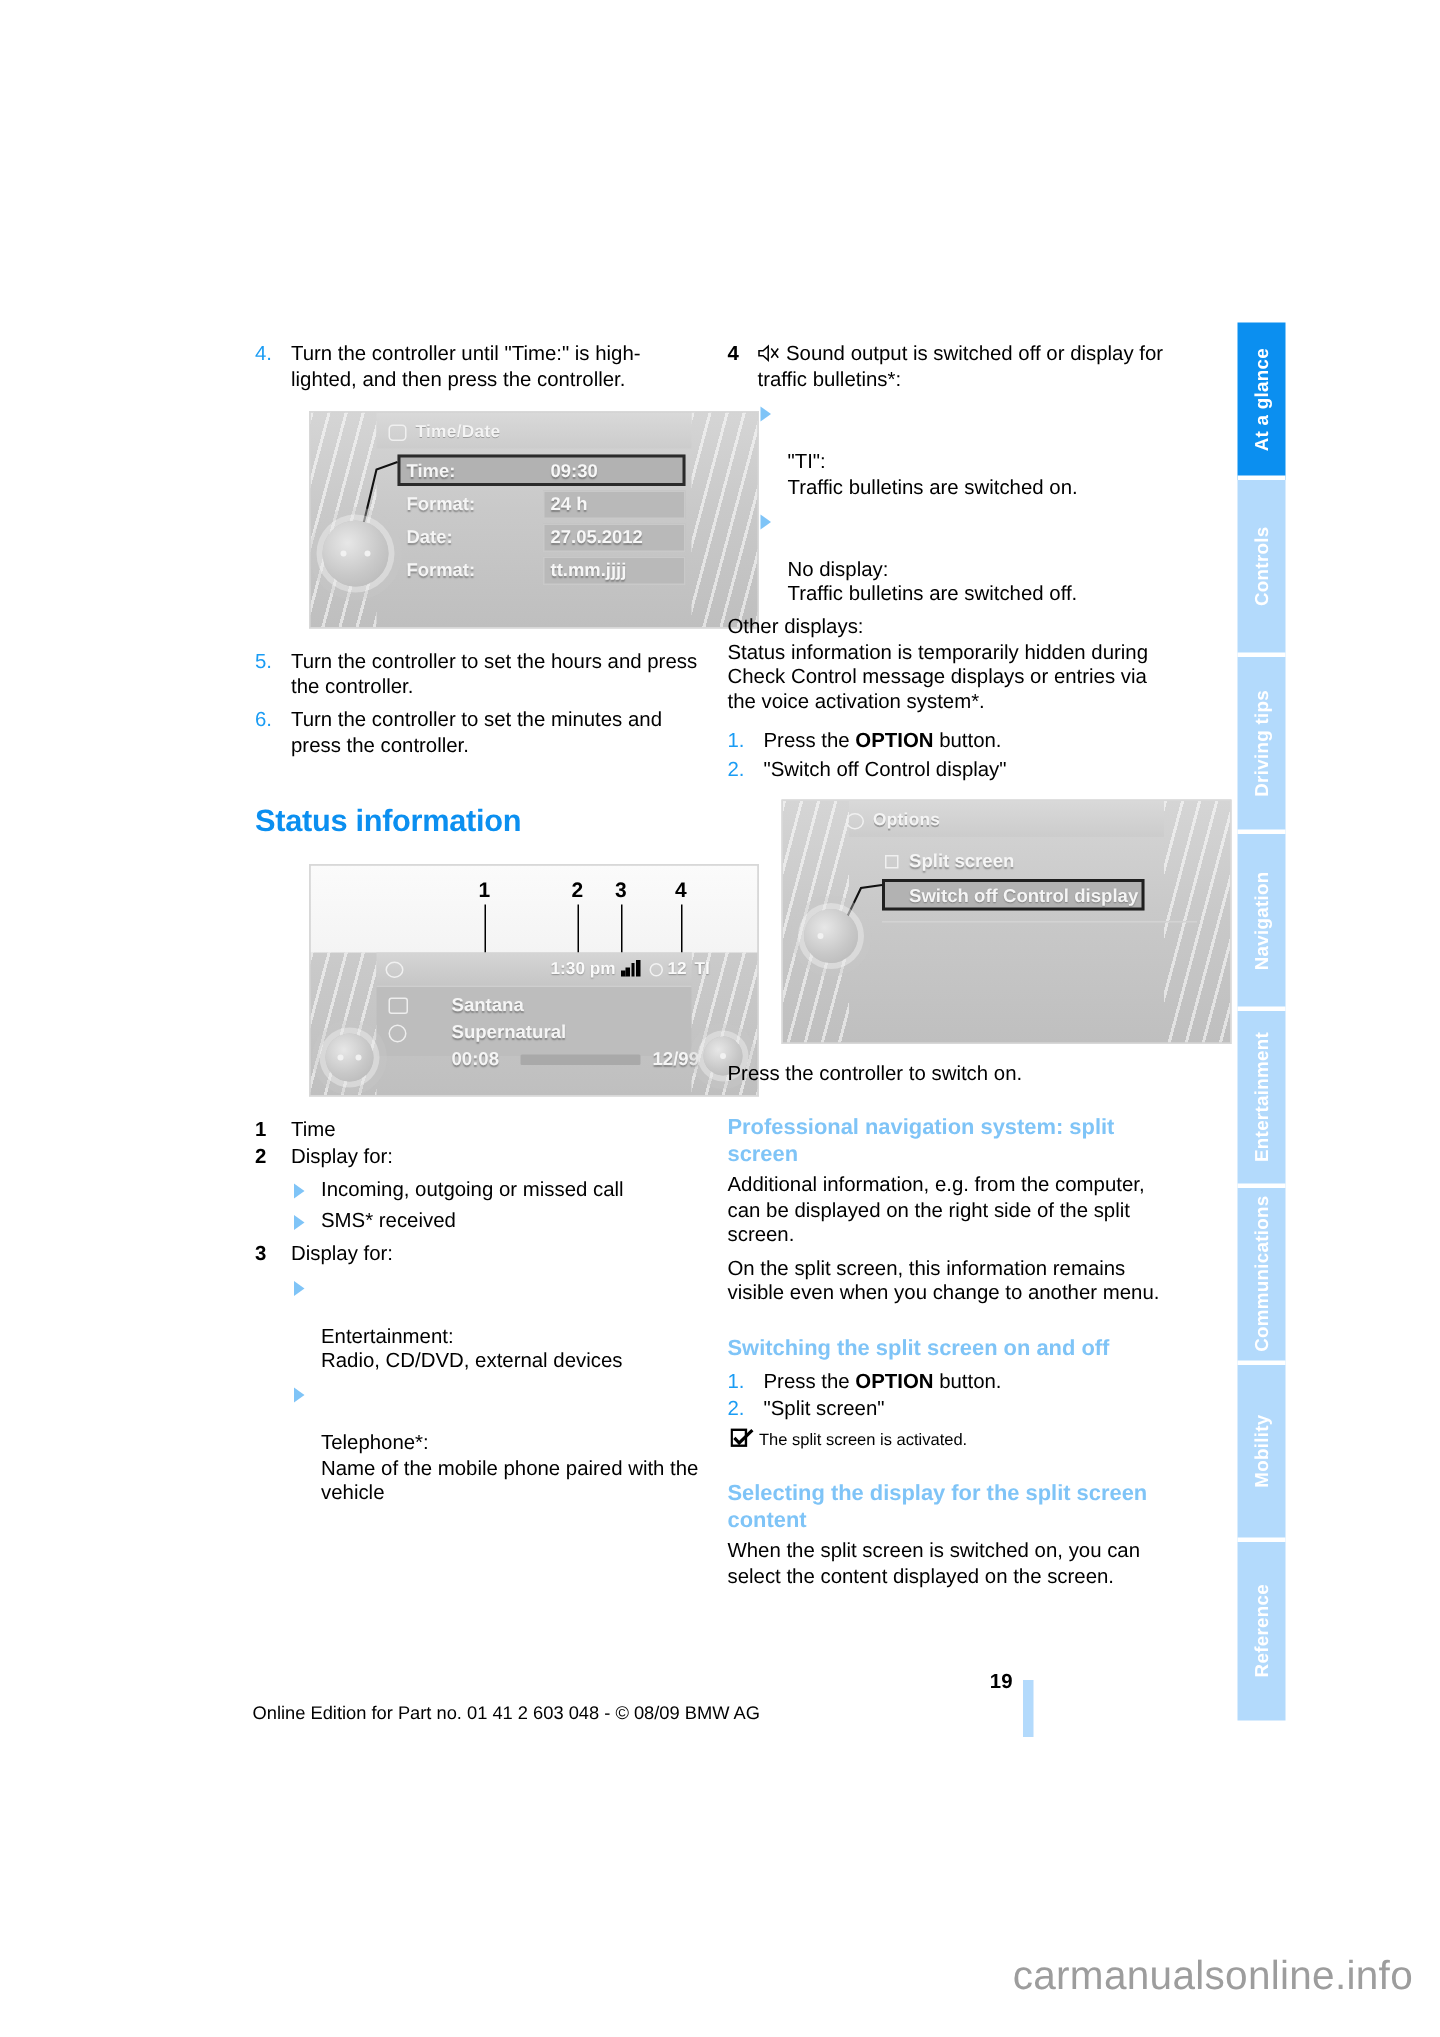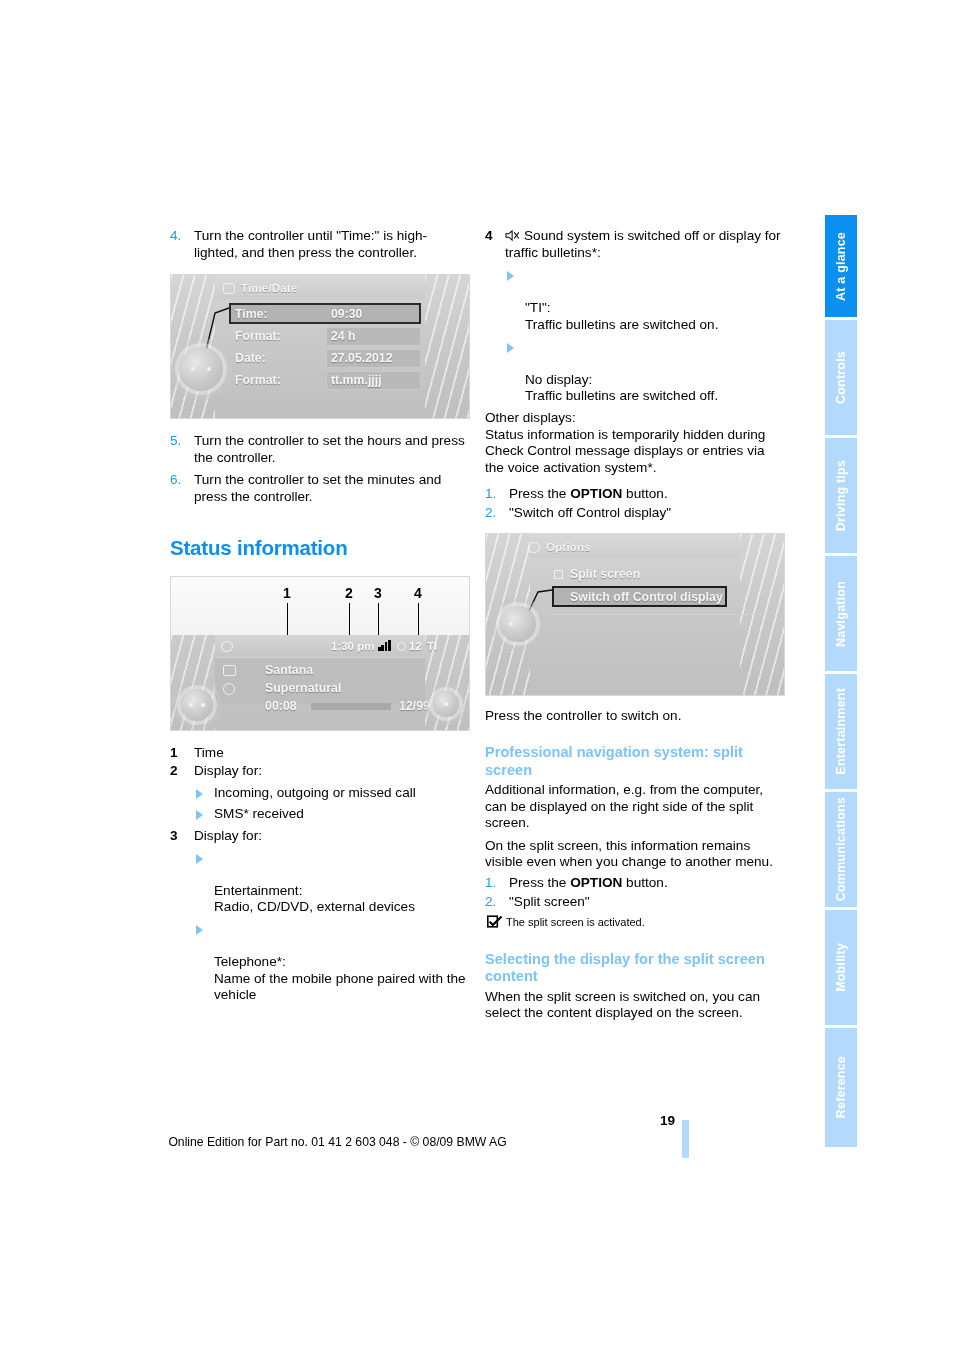--- a/index.html
+++ b/index.html
@@ -103,20 +103,21 @@
   .mute-ico { width:15px; height:13px; display:inline-block; vertical-align:-2px; margin-right:4px;}
   .chk-ico  { width:16px; height:13px; display:inline-block; vertical-align:-2px; margin-right:3px;}
 
   
   .fig {
     position: relative;
     width: 300px;
     border: 1px solid #d8d8d8;
     overflow: hidden;
     background: #cfcfcf;
+    margin-left: 36px;
   }
   .fig-screen {
     position:absolute; inset:0;
     background:
       linear-gradient(180deg, #d5d5d5 0%, #c9c9c9 45%, #bfbfbf 100%);
   }
   
   .swoosh {
     position:absolute; top:0; bottom:0; width:44px;
     background:
@@ -371,21 +372,21 @@
     </div>
   </div>
 
   <div class="col col-right">
 
     <div class="keyrow" style="padding-left:20px;">
       <span class="kn">4</span>
       <svg class="mute-ico" viewBox="0 0 16 14">
         <path d="M1 5.2h3L7.6 2v10L4 8.8H1z" fill="none" stroke="#000" stroke-width="1.1"></path>
         <path d="M9.8 3.6l5 6.6M14.8 3.6l-5 6.6" stroke="#000" stroke-width="1.1" fill="none"></path>
-      </svg><span>Sound system is switched off or display for traffic bulletins*:</span>
+      </svg><span>Sound output is switched off or display for traffic bulletins*:</span>
     </div>
 
     <ul class="tri" style="margin-left:20px; margin-top:6px;">
       <li style="white-space:pre-line;">
         <span class="tri-mark"></span>
         <span>"TI":
 Traffic bulletins are switched on.</span>
       </li>
       <li style="white-space:pre-line;">
         <span class="tri-mark"></span>
@@ -433,20 +434,21 @@
         <span class="dot" style="left:9px"></span>
       </div>
     </div>
 
     <p class="para" style="margin-top:12px;">Press the controller to switch on.</p>
 
     <h2 class="subhead" style="margin-top:20px;">Professional navigation system: split screen</h2>
     <p class="para" style="margin-top:3px;">Additional information, e.g. from the computer, can be displayed on the right side of the split screen.</p>
     <p class="para" style="margin-top:6px;">On the split screen, this information remains visible even when you change to another menu.</p>
 
+    <h2 class="subhead" style="margin-top:20px;">Switching the split screen on and off</h2>
 
     <ol class="steps" style="margin-top:4px;">
       <li>
         <span class="num">1.</span>
         <span>Press the </span><b class="strong">OPTION</b><span> button.</span>
       </li>
       <li>
         <span class="num">2.</span>
         <span>"Split screen"</span>
       </li>
@@ -459,14 +461,15 @@
       </svg><span>The split screen is activated.</span>
     </div>
 
     <h2 class="subhead" style="margin-top:20px;">Selecting the display for the split screen content</h2>
     <p class="para" style="margin-top:3px;">When the split screen is switched on, you can select the content displayed on the screen.</p>
   </div>
 
   <div class="footer-page">19</div>
   <div class="footer-line">Online Edition for Part no. 01 41 2 603 048 - © 08/09 BMW AG</div>
   <div class="footer-mark"></div>
+  <div class="watermark">carmanualsonline.info</div>
 
 </div>
 
 </body></html>

